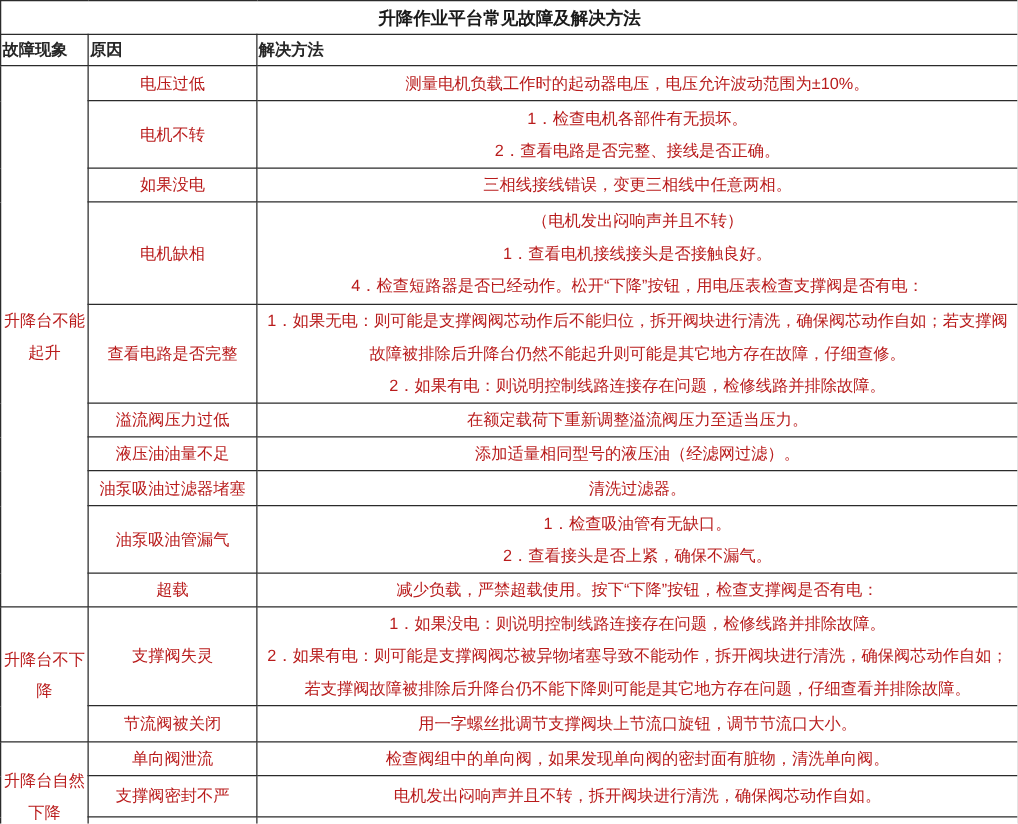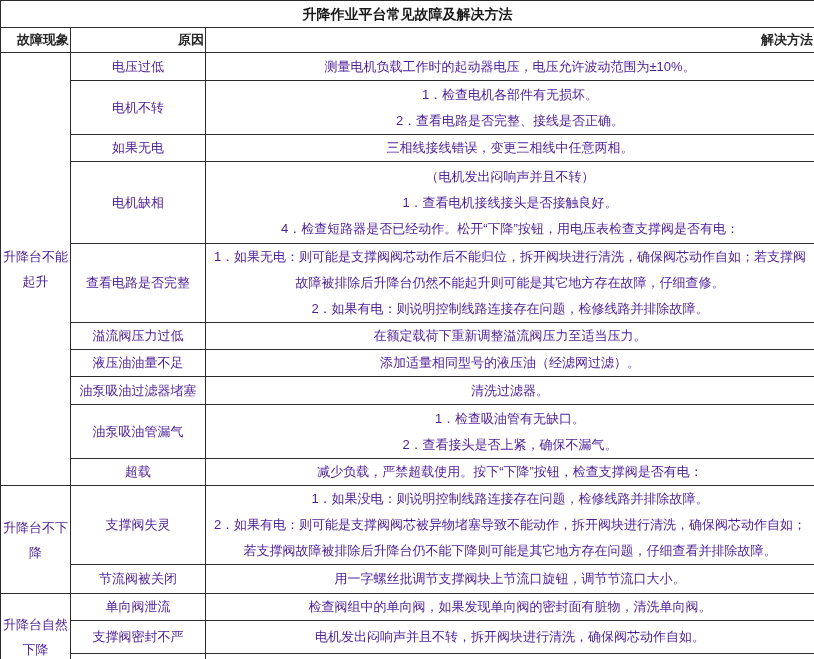--- a/index.html
+++ b/index.html
@@ -8,38 +8,38 @@
     border-collapse:collapse;
     table-layout:fixed;
     width:814px;
     font-family:"Liberation Sans","DejaVu Sans",sans-serif;
   }
   col.c1{width:70px;}
   col.c2{width:135px;}
   col.c3{width:609px;}
   td{
     border:1px solid #2b2b2b;
-    color:#4c1d95;
+    color:#b91c1c;
     font-size:13px;
     line-height:26px;
     overflow:hidden;
     vertical-align:middle;
     box-sizing:border-box;
   }
   td.title{
     font-weight:bold;
     text-align:center;
     font-size:14px;
     color:#1a1a1a;
     line-height:24px;
     margin-left:40px;
   }
   td.hdr{
     font-weight:bold;
-    text-align:right;
+    text-align:left;
     color:#262626;
     font-size:13px;
     line-height:22px;
   }
   td.cat{
     text-align:center;
     padding:0 2px;
     line-height:25px;
     margin-top:25px;
   }
@@ -81,21 +81,21 @@
       <td rowspan="10" class="cat">升降台不能起升</td>
       <td class="cause">电压过低</td>
       <td class="sol">测量电机负载工作时的起动器电压，电压允许波动范围为±10%。</td>
     </tr>
     <tr style="height:54px">
       <td class="cause">电机不转</td>
       <td class="sol">1．检查电机各部件有无损坏。
 2．查看电路是否完整、接线是否正确。</td>
     </tr>
     <tr style="height:26px">
-      <td class="cause">如果无电</td>
+      <td class="cause">如果没电</td>
       <td class="sol">三相线接线错误，变更三相线中任意两相。</td>
     </tr>
     <tr style="height:82px">
       <td class="cause">电机缺相</td>
       <td class="sol">（电机发出闷响声并且不转）
 1．查看电机接线接头是否接触良好。
 4．检查短路器是否已经动作。松开“下降”按钮，用电压表检查支撑阀是否有电：</td>
     </tr>
     <tr style="height:78px">
       <td class="cause">查看电路是否完整</td>

